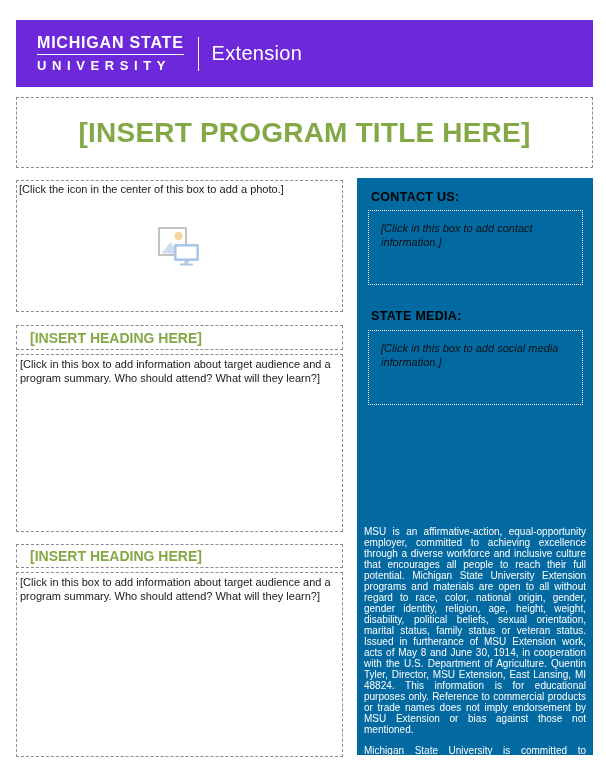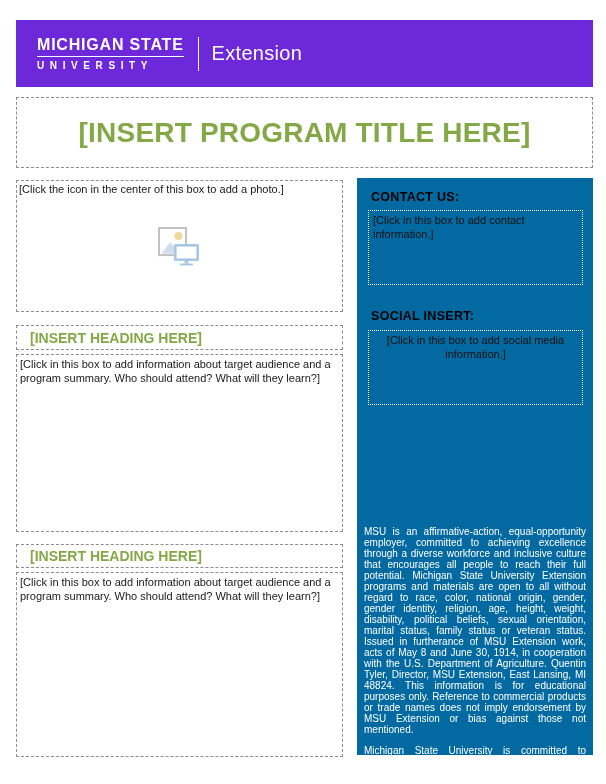--- a/index.html
+++ b/index.html
@@ -26,21 +26,21 @@
   .wordmark { color: #ffffff; }
   .wm-top {
     font-size: 16px;
     font-weight: bold;
     letter-spacing: 0.8px;
     border-bottom: 1.5px solid #ffffff;
     padding-bottom: 2px;
     white-space: nowrap;
   }
   .wm-bottom {
-    font-size: 10px;
+    font-size: 13px;
     font-weight: bold;
     letter-spacing: 5.6px;
     margin-top: 3px;
     white-space: nowrap;
   }
   .wm-divider {
     width: 1px; height: 34px;
     background: #ffffff;
     margin: 0 13px 0 14px;
     align-self: center;
@@ -137,26 +137,27 @@
   .social-heading  { top: 131px; }
   .dotted-box {
     position: absolute;
     left: 11px;
     width: 215px; height: 75px;
     box-sizing: border-box;
     border: 1px dotted #ffffff;
     padding: 2px 4px;
   }
   .contact-box { top: 32px; }
-  .social-box  { top: 152px; text-align: center; }
+  .social-box  { top: 152px; }
   .dotted-box p {
-    margin: 0;
+    margin: 8px;
     font-size: 11px;
     line-height: 1.3;
     color: #111111;
+    font-style: italic;
   }
   .fine-print {
     position: absolute;
     left: 7px; right: 7px; top: 348px;
     color: #ffffff;
   }
   .fine-print p {
     margin: 0 0 10px 0;
     font-size: 10px;
     line-height: 11px;
@@ -211,21 +212,21 @@
   <section class="dash-box body-box body-2">
     <p>[Click in this box to add information about target audience and a program summary. Who should attend? What will they learn?]</p>
   </section>
 
   <aside class="sidebar">
     <h2 class="contact-heading">CONTACT US:</h2>
     <div class="dotted-box contact-box">
       <p>[Click in this box to add contact information.]</p>
     </div>
 
-    <h2 class="social-heading">SOCIAL INSERT:</h2>
+    <h2 class="social-heading">STATE MEDIA:</h2>
     <div class="dotted-box social-box">
       <p>[Click in this box to add social media information.]</p>
     </div>
 
     <div class="fine-print">
       <p>MSU is an affirmative-action, equal-opportunity employer, committed to achieving excellence through a diverse workforce and inclusive culture that encourages all people to reach their full potential. Michigan State University Extension programs and materials are open to all without regard to race, color, national origin, gender, gender identity, religion, age, height, weight, disability, political beliefs, sexual orientation, marital status, family status or veteran status. Issued in furtherance of MSU Extension work, acts of May 8 and June 30, 1914, in cooperation with the U.S. Department of Agriculture. Quentin Tyler, Director, MSU Extension, East Lansing, MI 48824. This information is for educational purposes only. Reference to commercial products or trade names does not imply endorsement by MSU Extension or bias against those not mentioned.</p>
       <p>Michigan State University is committed to providing equal opportunity for participation in all programs, services and activities. Accommodations for persons with disabilities may be requested by contacting the event contact [insert name] two weeks before the start of the event [insert deadline date] at [insert phone number and email]. Requests received after this date will be honored whenever possible.</p>
     </div>
   </aside>
 

